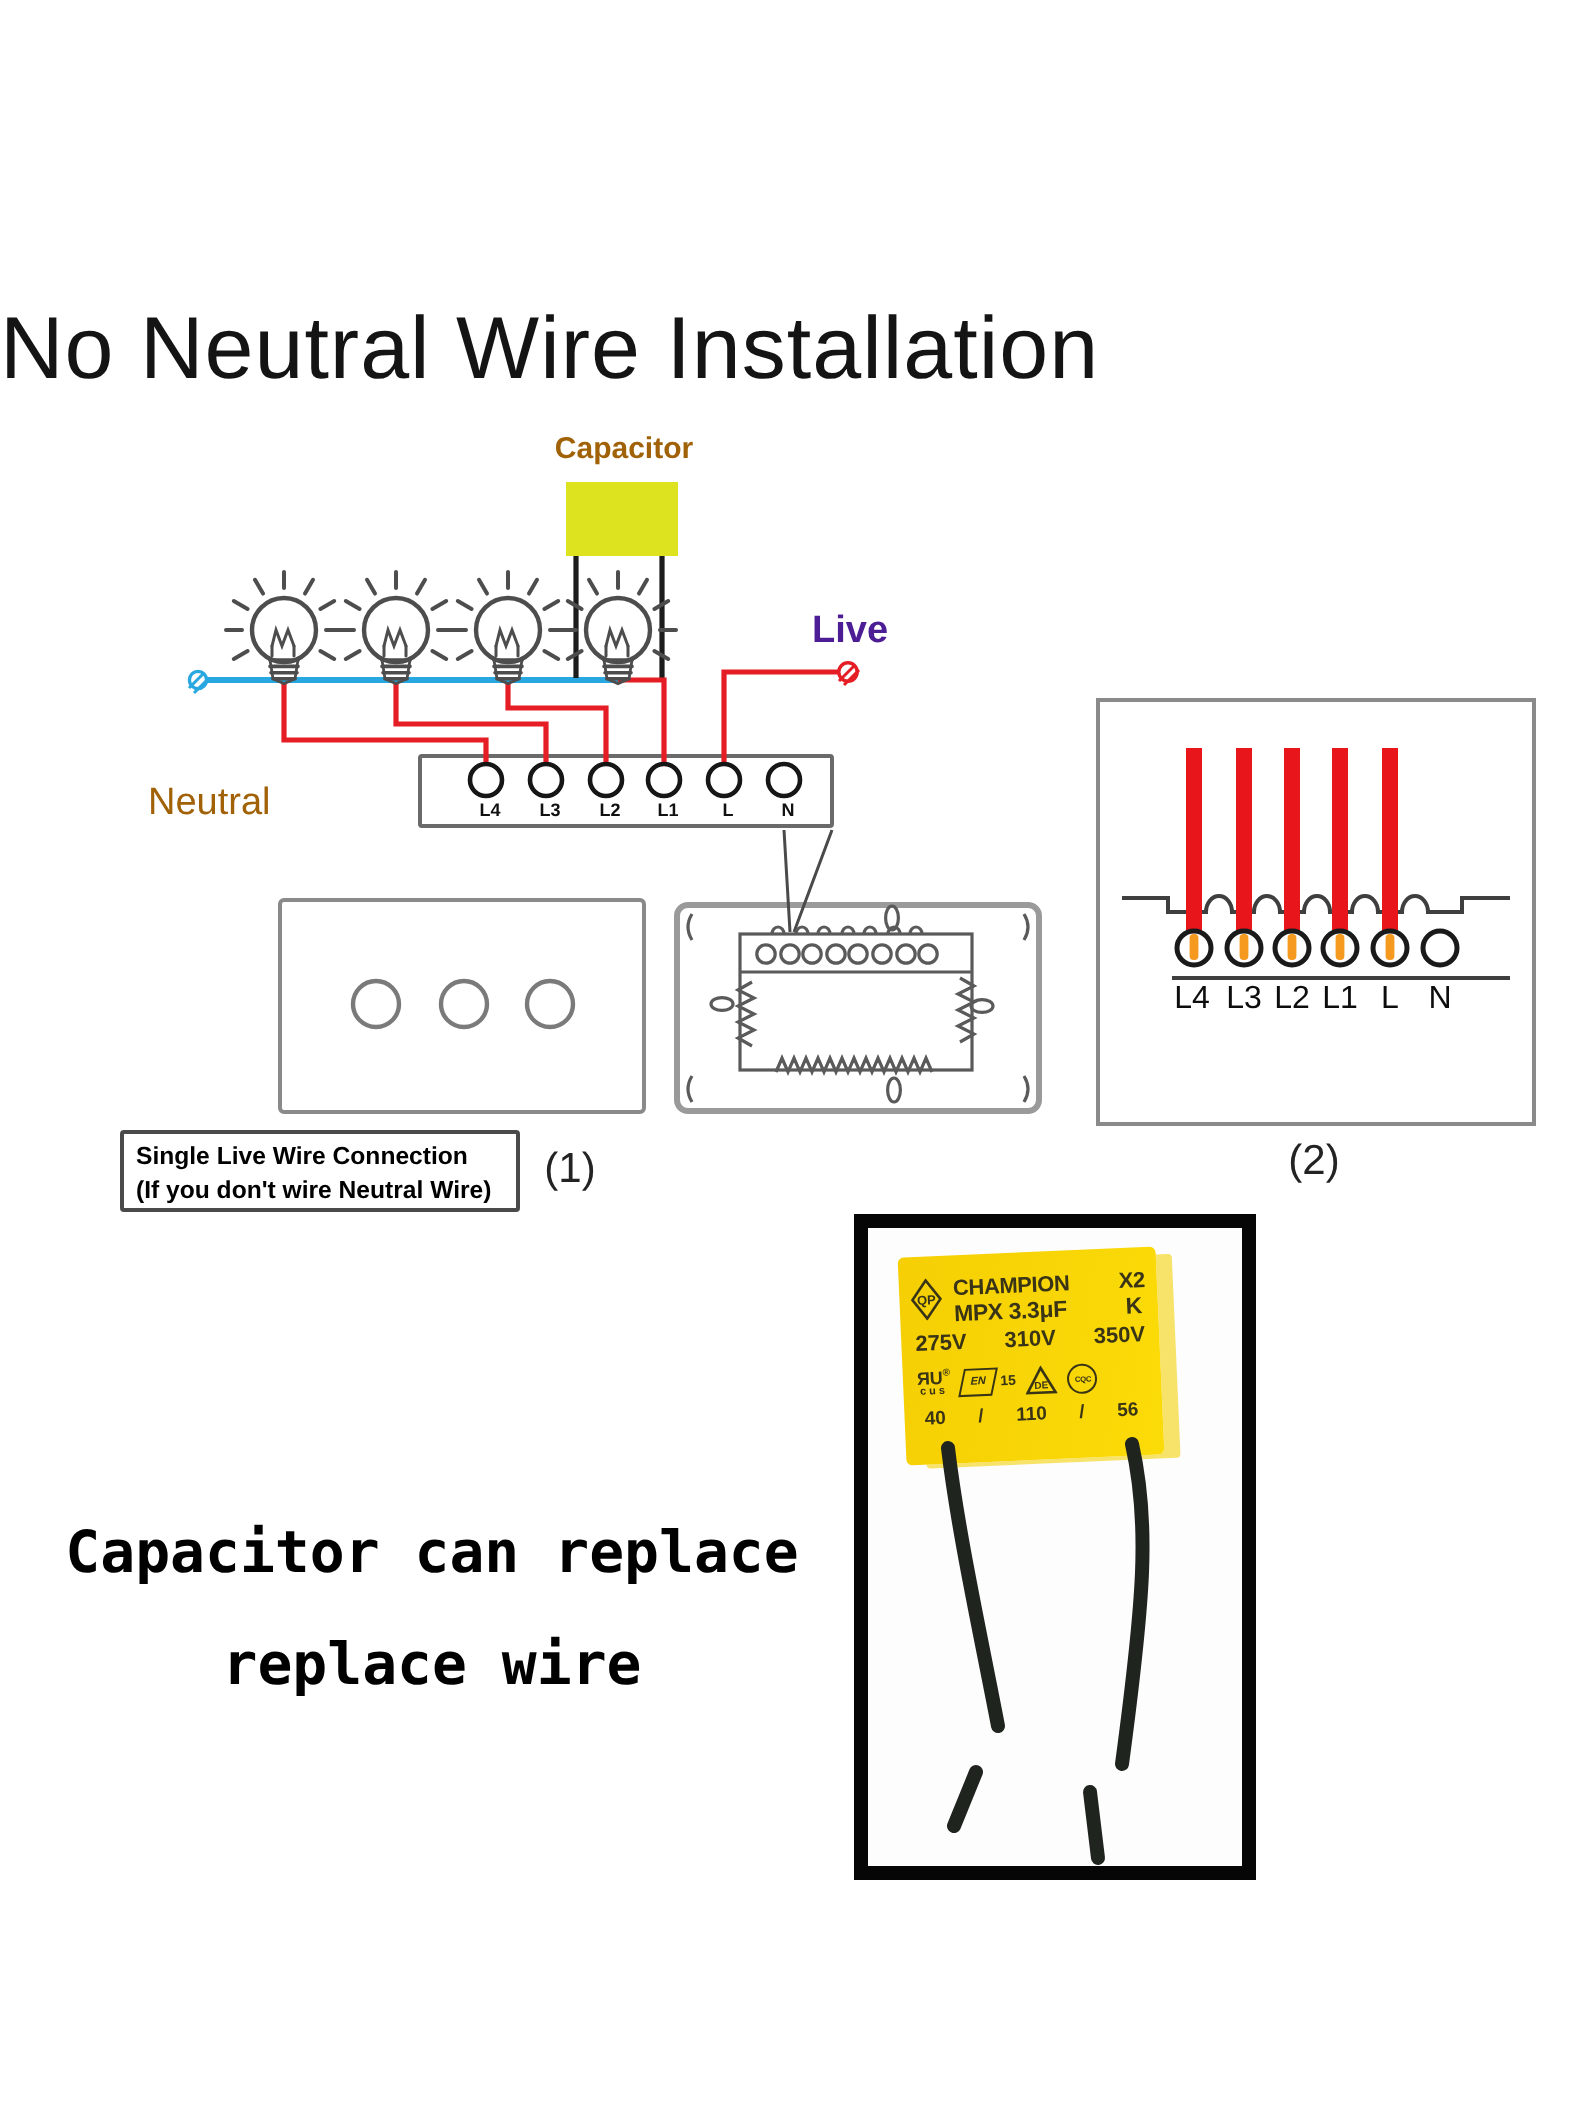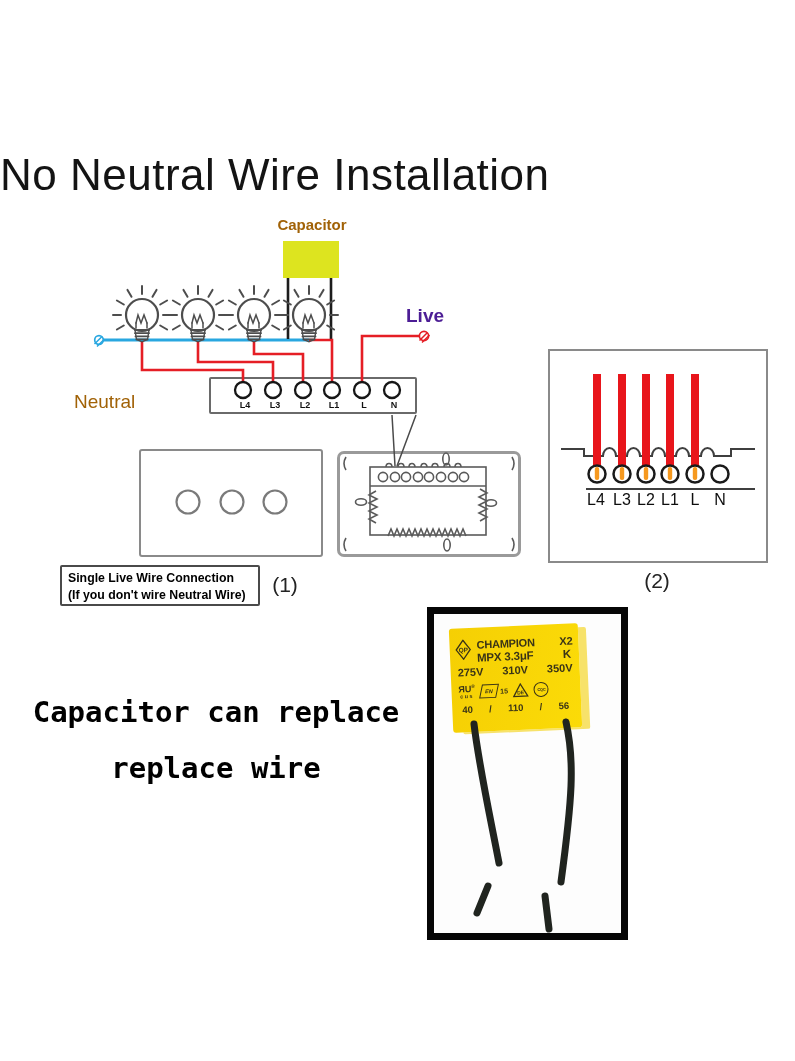--- a/index.html
+++ b/index.html
@@ -27,21 +27,21 @@
           background:#fff;box-sizing:border-box;}
   
   #note{left:12px;top:565px;width:200px;height:41px;border:2px solid #4a4a4a;border-radius:2px;
         box-sizing:border-box;padding:3px 0 0 6px;font-size:12.3px;font-weight:700;line-height:1.42;color:#000000;margin-left:48px;}
   #num1{left:255px;top:573px;width:60px;text-align:center;font-size:21px;color:#232323;}
   #num2{left:627px;top:569px;width:60px;text-align:center;font-size:21px;color:#232323;}
   
   #box2{left:548px;top:349px;width:220px;height:214px;border:2px solid #8a8a8a;background:#fff;box-sizing:border-box;}
   .b2-lbl{position:absolute;top:491px;width:32px;text-align:center;font-size:16px;font-weight:400;color:#0d0d0d;}
   
-  #caption{left:0;top:684px;width:432px;text-align:center;
+  #caption{left:0;top:748px;width:432px;text-align:center;
            font-family:"DejaVu Sans Mono",monospace;font-weight:700;font-size:29px;line-height:56px;color:#000;}
   
   #photo{left:427px;top:607px;width:201px;height:333px;border:7px solid #060606;background:#fdfdfd;box-sizing:border-box;}
   #pcap{position:absolute;left:17px;top:12px;width:129px;height:104px;background:linear-gradient(100deg,#f5cf04,#fbdb08);
         transform:rotate(-2.5deg);border-radius:3px;box-shadow:9px 3px 0 -1px #f7e26a;
         color:#3a3417;font-weight:700;}
   #pcap .row{position:relative;display:flex;align-items:center;}
   #r1{margin:11px 6px 0 27px;justify-content:space-between;font-size:11px;letter-spacing:-0.2px;}
   #r2{margin:1px 8px 0 27px;justify-content:space-between;font-size:11.5px;letter-spacing:-0.2px;}
   #r3{margin:2px 7px 0 7px;justify-content:space-between;font-size:11px;}

